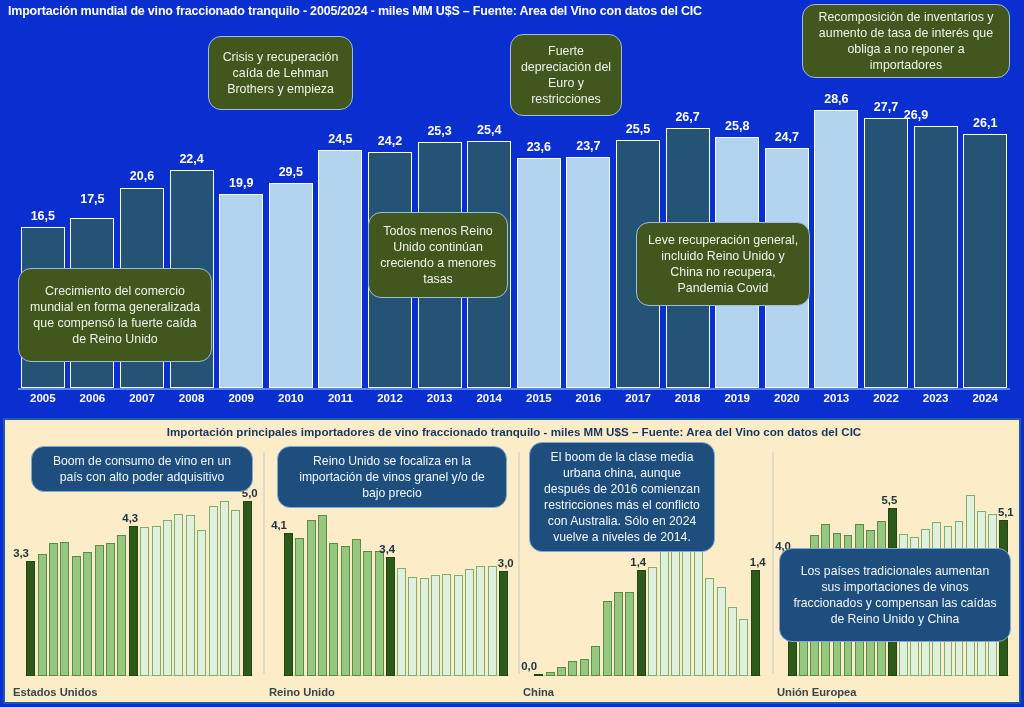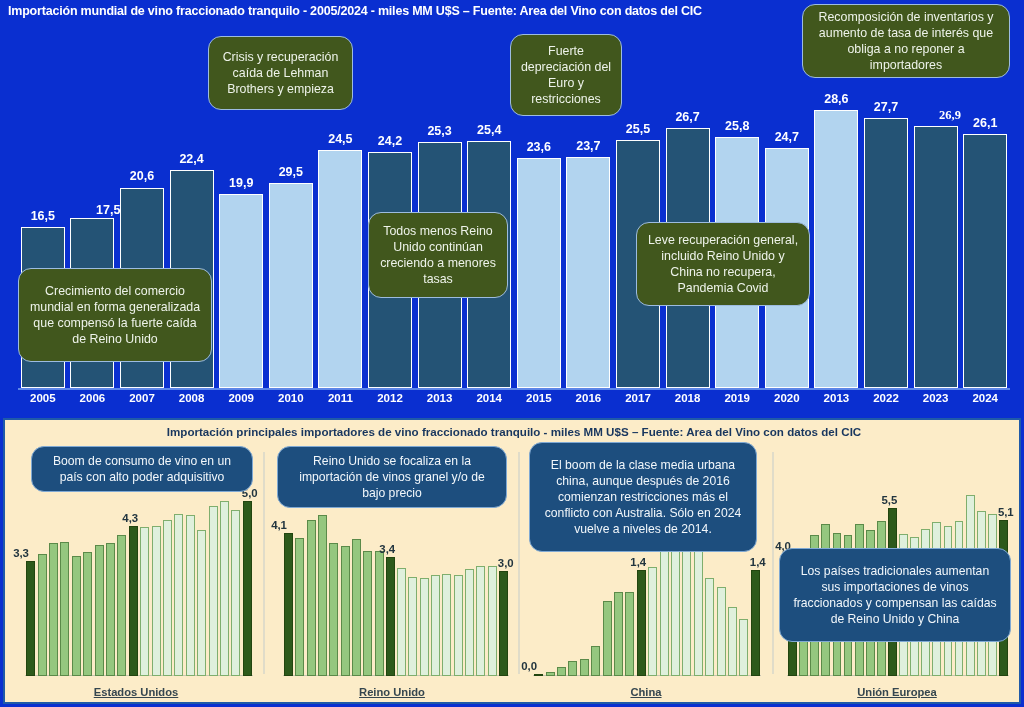--- a/index.html
+++ b/index.html
@@ -49,43 +49,43 @@
   }
   .mini{position:absolute;top:24px;height:258px;box-sizing:border-box;}
   .mini-div{position:absolute;top:32px;width:1.6px;height:222px;background:#e0dcc9;}
   .mini-axis{position:absolute;left:0;bottom:26px;height:1.4px;background:#c9c5b2;}
   .mbar{position:absolute;bottom:26px;box-sizing:border-box;border:1.1px solid #4a7a3a;}
   .mbar.hl{background:#2d5a1b;border-color:#22450f;}
   .mbar.mid{background:#95c77f;border-color:#5b8a49;}
   .mbar.pale{background:#dff0dc;border-color:#7fae6d;}
   .mval{position:absolute;color:#22353f;font-size:11.4px;font-weight:bold;white-space:nowrap;}
   .mlabel{
-    position:absolute;bottom:4px;width:100%;text-align:center;
-    color:#35464f;font-size:11.2px;font-weight:bold;text-decoration:underline;
+    position:absolute;bottom:4px;width:100%;
+    color:#35464f;font-size:11.2px;font-weight:bold;
   }
   .bcallout{
     position:absolute;box-sizing:border-box;
     background:#1d4e7e;border:1.6px solid #7fa9d4;border-radius:13px;
     color:#f2f7fb;font-size:12.2px;line-height:1.32;text-align:center;
     display:flex;align-items:center;justify-content:center;padding:6px 10px;
   }
 </style>
 </head>
 <body>
 
 <div id="root">
 
   <div id="top-panel">
     <div id="top-title">Importación mundial de vino fraccionado tranquilo - 2005/2024 - miles MM U$S – Fuente: Area del Vino con datos del CIC</div>
 
     <div id="top-plot">
         <div class="tbar dark" style="left: 2.8px; height: 160.6px;"></div>
         <div class="tval" style="left: -3.2px; top: 113.4px;">16,5</div>
         <div class="tbar dark" style="left: 52.4px; height: 170.333px;"></div>
-        <div class="tval" style="left: 46.4px; top: 107px; text-align: right;">17,5</div>
+        <div class="tval" style="left: 46.4px; top: 96px;">17,5</div>
         <div class="tbar dark" style="left: 102px; height: 200.507px;"></div>
         <div class="tval" style="left: 96px; top: 73.4933px;">20,6</div>
         <div class="tbar dark" style="left: 151.6px; height: 218.027px;"></div>
         <div class="tval" style="left: 145.6px; top: 55.9733px;">22,4</div>
         <div class="tbar light" style="left: 201.2px; height: 193.693px;"></div>
         <div class="tval" style="left: 195.2px; top: 80.3067px;">19,9</div>
         <div class="tbar light" style="left: 250.8px; height: 205.373px;"></div>
         <div class="tval" style="left: 244.8px; top: 68.6267px;">29,5</div>
         <div class="tbar light" style="left: 300.4px; height: 238.467px;"></div>
         <div class="tval" style="left: 294.4px; top: 35.5333px;">24,5</div>
@@ -105,21 +105,21 @@
         <div class="tval" style="left: 641.6px; top: 14.12px;">26,7</div>
         <div class="tbar light" style="left: 697.2px; height: 251.12px;"></div>
         <div class="tval" style="left: 691.2px; top: 22.88px;">25,8</div>
         <div class="tbar light" style="left: 746.8px; height: 240.413px;"></div>
         <div class="tval" style="left: 740.8px; top: 33.5867px;">24,7</div>
         <div class="tbar light" style="left: 796.4px; height: 278.373px;"></div>
         <div class="tval" style="left: 790.4px; top: -4.37333px;">28,6</div>
         <div class="tbar dark" style="left: 846px; height: 269.613px;"></div>
         <div class="tval" style="left: 840px; top: 4.38667px;">27,7</div>
         <div class="tbar dark" style="left: 895.6px; height: 261.827px;"></div>
-        <div class="tval" style="left: 904px; top: 12.1733px; font-family: Liberation Serif, serif;">26,9</div>
+        <div class="tval" style="left: 870px; top: 12.1733px;">26,9</div>
         <div class="tbar dark" style="left: 945.2px; height: 254.04px;"></div>
         <div class="tval" style="left: 939.2px; top: 19.96px;">26,1</div>
       </div>
     <div id="top-axis-line"></div>
     <div id="top-axis">
         <div class="tyear" style="left: -3.2px; top: 2px;">2005</div>
         <div class="tyear" style="left: 46.4px; top: 2px;">2006</div>
         <div class="tyear" style="left: 96px; top: 2px;">2007</div>
         <div class="tyear" style="left: 145.6px; top: 2px;">2008</div>
         <div class="tyear" style="left: 195.2px; top: 2px;">2009</div>
@@ -266,18 +266,18 @@
       </div>
 
     <div class="mini-div" style="left:258px;"></div>
     <div class="mini-div" style="left:513px;"></div>
     <div class="mini-div" style="left:767px;"></div>
 
     <div class="bcallout" style="left:26px;top:26px;width:222px;height:46px;">Boom de consumo de vino en un país con alto poder adquisitivo</div>
 
     <div class="bcallout" style="left:272px;top:26px;width:230px;height:62px;">Reino Unido se focaliza en la importación de vinos granel y/o de bajo precio</div>
 
-    <div class="bcallout" style="left:524px;top:22px;width:228px;height:110px;">El boom de la clase media urbana china, aunque después de 2016 comienzan restricciones más el conflicto con Australia. Sólo en 2024 vuelve a niveles de 2014.</div>
+    <div class="bcallout" style="left:524px;top:22px;width:186px;height:110px;">El boom de la clase media urbana china, aunque después de 2016 comienzan restricciones más el conflicto con Australia. Sólo en 2024 vuelve a niveles de 2014.</div>
 
     <div class="bcallout" style="left:774px;top:128px;width:232px;height:94px;">Los países tradicionales aumentan sus importaciones de vinos fraccionados y compensan las caídas de Reino Unido y China</div>
   </div>
 
 </div>
 
 </body></html>

